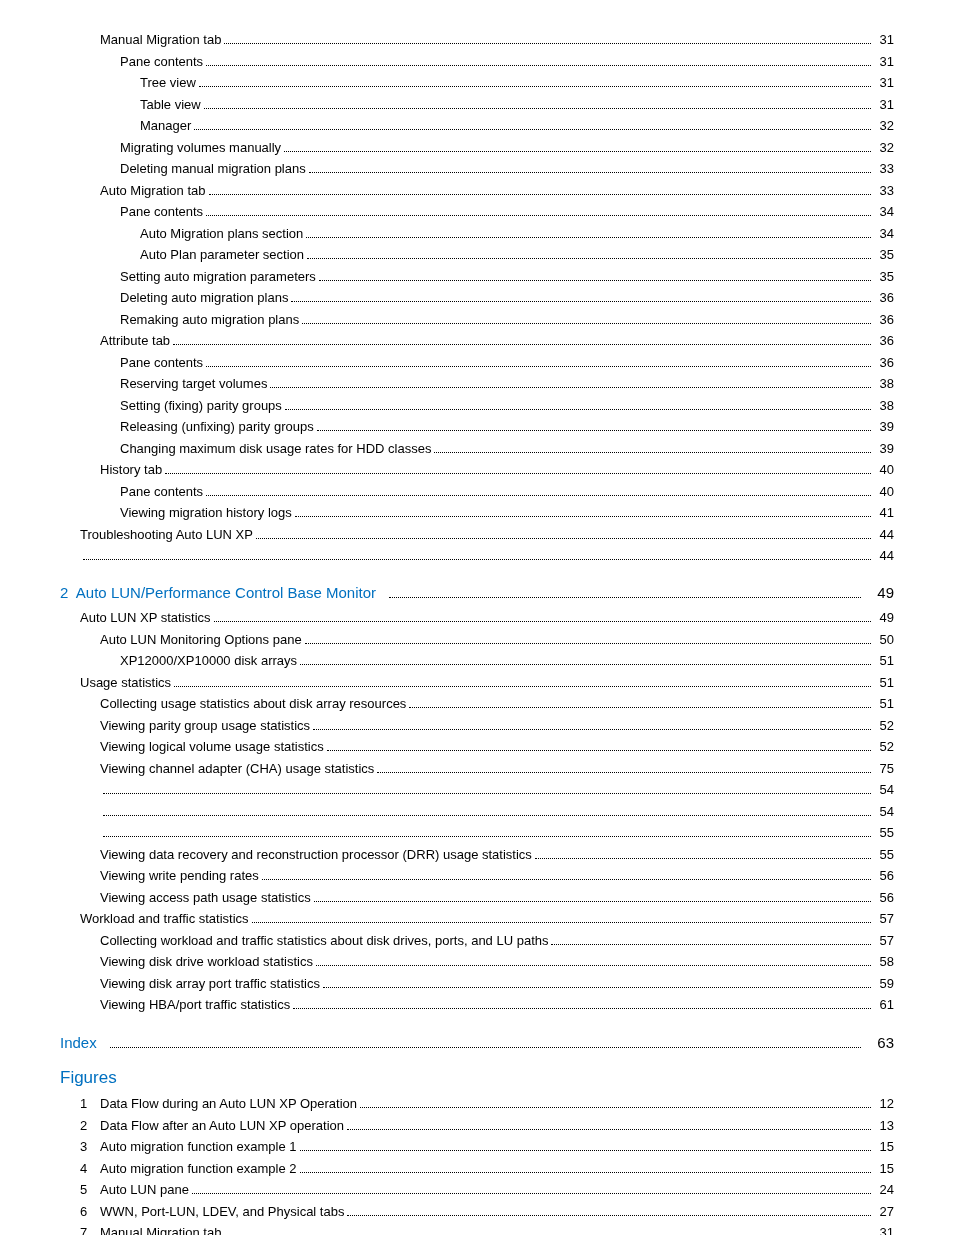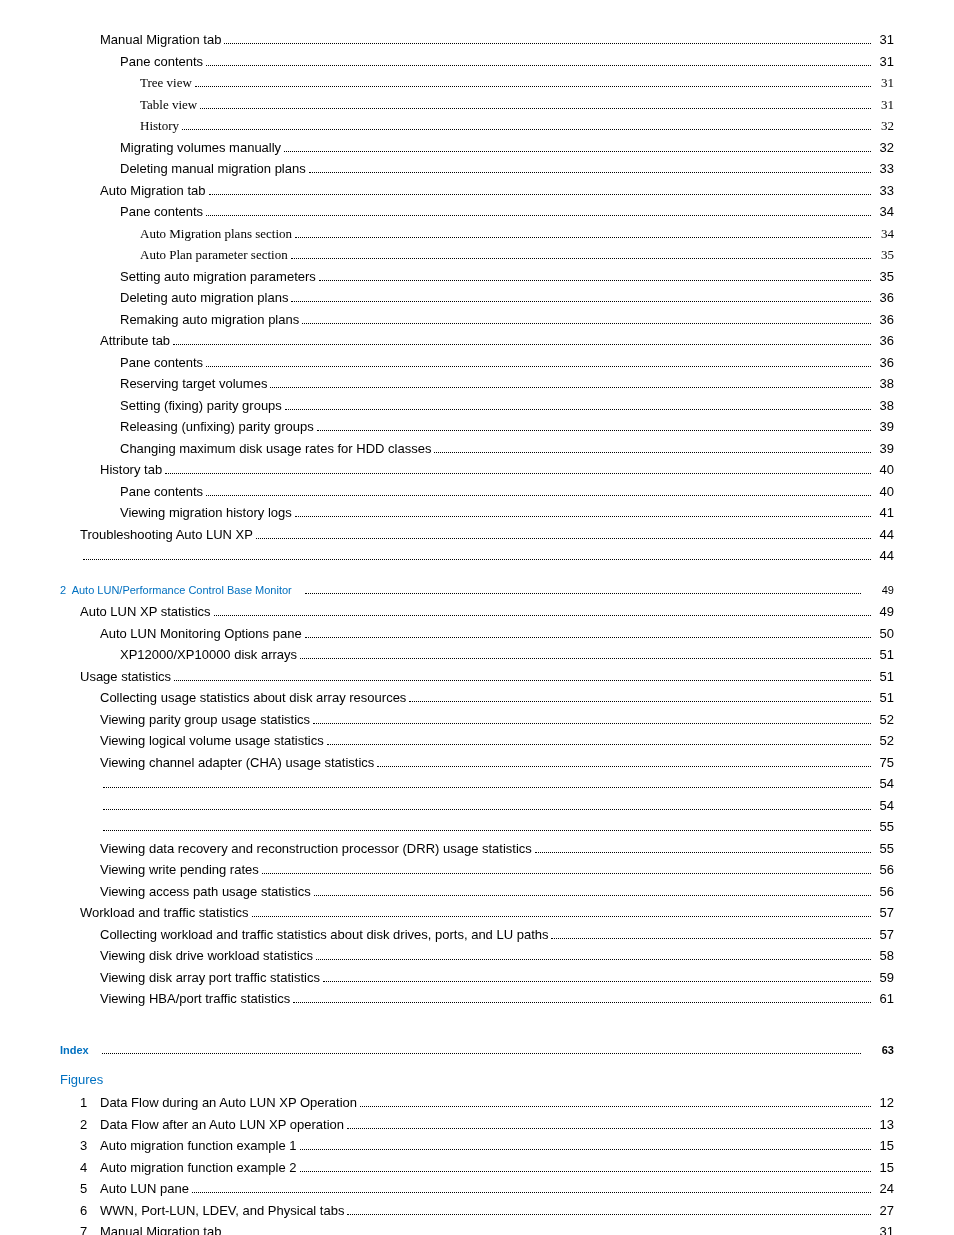--- a/index.html
+++ b/index.html
@@ -36,25 +36,25 @@
     }
     .toc-page {
       white-space: nowrap;
       flex-shrink: 0;
       min-width: 20px;
       text-align: right;
     }
     .indent-1 { padding-left: 20px; }
     .indent-2 { padding-left: 40px; }
     .indent-3 { padding-left: 60px; }
-    .indent-4 { padding-left: 80px; font-family: Liberation Serif, serif; }
+    .indent-4 { padding-left: 80px; }
 
     .section-heading {
       color: #0070c0;
-      font-size: 11px;
+      font-size: 15px;
       margin-top: 14px;
       margin-bottom: 4px;
       gap: 10px;
     }
     .section-heading .toc-label {
       color: #0070c0;
     }
     .section-heading .toc-page {
       color: #000;
     }
@@ -76,21 +76,21 @@
   <span class="toc-label">Tree view</span>
   <span class="toc-dots"></span>
   <span class="toc-page">31</span>
 </div>
 <div class="toc-entry indent-4">
   <span class="toc-label">Table view</span>
   <span class="toc-dots"></span>
   <span class="toc-page">31</span>
 </div>
 <div class="toc-entry indent-4">
-  <span class="toc-label">History</span>
+  <span class="toc-label">Manager</span>
   <span class="toc-dots"></span>
   <span class="toc-page">32</span>
 </div>
 <div class="toc-entry indent-3">
   <span class="toc-label">Migrating volumes manually</span>
   <span class="toc-dots"></span>
   <span class="toc-page">32</span>
 </div>
 <div class="toc-entry indent-3">
   <span class="toc-label">Deleting manual migration plans</span>
@@ -279,28 +279,28 @@
   <span class="toc-label">Viewing disk array port traffic statistics</span>
   <span class="toc-dots"></span>
   <span class="toc-page">59</span>
 </div>
 <div class="toc-entry indent-2">
   <span class="toc-label">Viewing HBA/port traffic statistics</span>
   <span class="toc-dots"></span>
   <span class="toc-page">61</span>
 </div>
 
-<div class="toc-entry section-heading" style="margin-top: 33px; font-weight: bold;">
+<div class="toc-entry section-heading" style="margin-top: 17px;">
   <span class="toc-label" style="color: #0070c0;">Index</span>
   <span class="toc-dots"></span>
   <span class="toc-page">63</span>
 </div>
 
 <div style="margin-top: 14px; margin-bottom: 6px;">
-  <span style="color: #0070c0; font-size: 13px;">Figures</span>
+  <span style="color: #0070c0; font-size: 17px;">Figures</span>
 </div>
 
 <div id="figures-list">
     <div class="toc-entry" style="padding-left: 20px;">
       <span class="toc-label" style="min-width: 20px; display: inline-block;">1</span>
       <span class="toc-label"> Data Flow during an Auto LUN XP Operation</span>
       <span class="toc-dots"></span>
       <span class="toc-page">12</span>
     </div>
     <div class="toc-entry" style="padding-left: 20px;">

